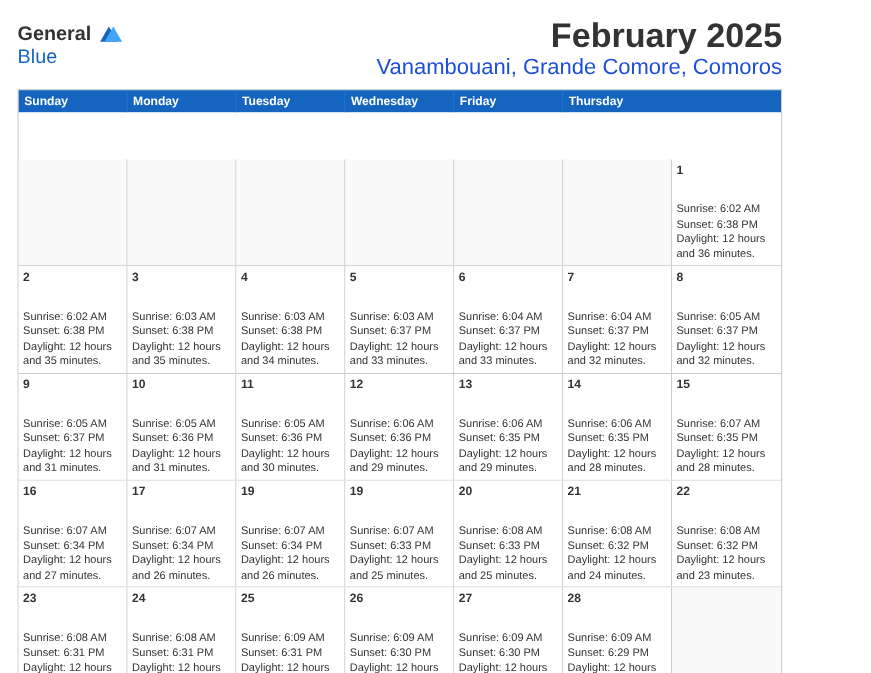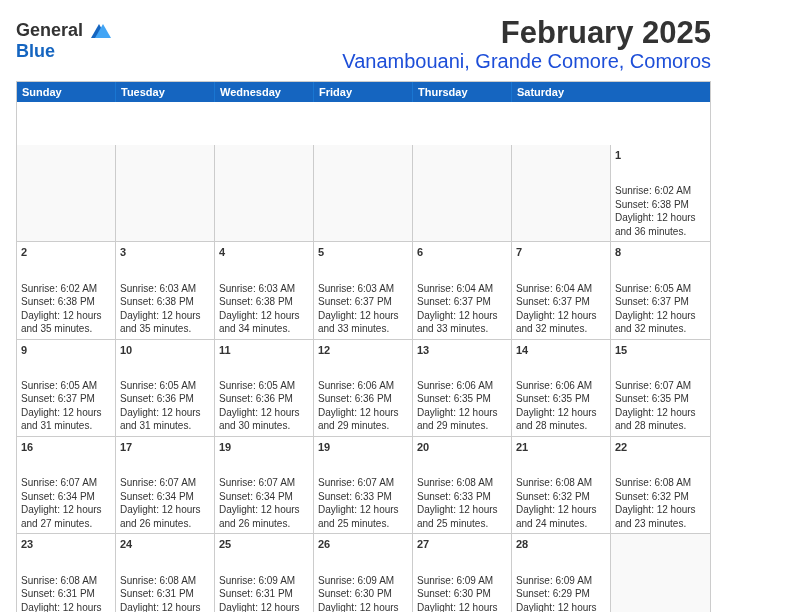--- a/index.html
+++ b/index.html
@@ -115,37 +115,37 @@
   <div class="header">
     <div class="logo">
       <div>
         <div style="display:flex;align-items:center;">
           <span class="logo-text">General</span>
           <svg class="logo-icon" viewBox="0 0 28 22" fill="none">
             <polygon points="6,18 14,4 22,18" fill="#1565c0"></polygon>
             <polygon points="14,18 22,4 30,18" fill="#42a5f5" transform="translate(-4,0)"></polygon>
           </svg>
         </div>
-        <span class="logo-text" style="color:#1565c0;font-size:18px;font-weight:bold;">Blue</span>
+        <span class="logo-text" style="color:#1565c0;font-size:18px;font-weight:normal;">Blue</span>
       </div>
     </div>
     <div class="title-block">
       <div class="month-title">February 2025</div>
       <div class="location">Vanambouani, Grande Comore, Comoros</div>
     </div>
   </div>
 
   <div class="calendar">
     <div class="cal-header" id="cal-header">
         <div class="cal-header-cell">Sunday</div>
+        <div class="cal-header-cell">Monday</div>
         <div class="cal-header-cell">Tuesday</div>
         <div class="cal-header-cell">Wednesday</div>
         <div class="cal-header-cell">Friday</div>
         <div class="cal-header-cell">Thursday</div>
-        <div class="cal-header-cell">Saturday</div>
       </div>
     <div class="cal-body" id="cal-body">
         <div class="cal-row">
           <div class="cal-cell empty"></div>
           <div class="cal-cell empty"></div>
           <div class="cal-cell empty"></div>
           <div class="cal-cell empty"></div>
           <div class="cal-cell empty"></div>
           <div class="cal-cell empty"></div>
           <div class="cal-cell">

